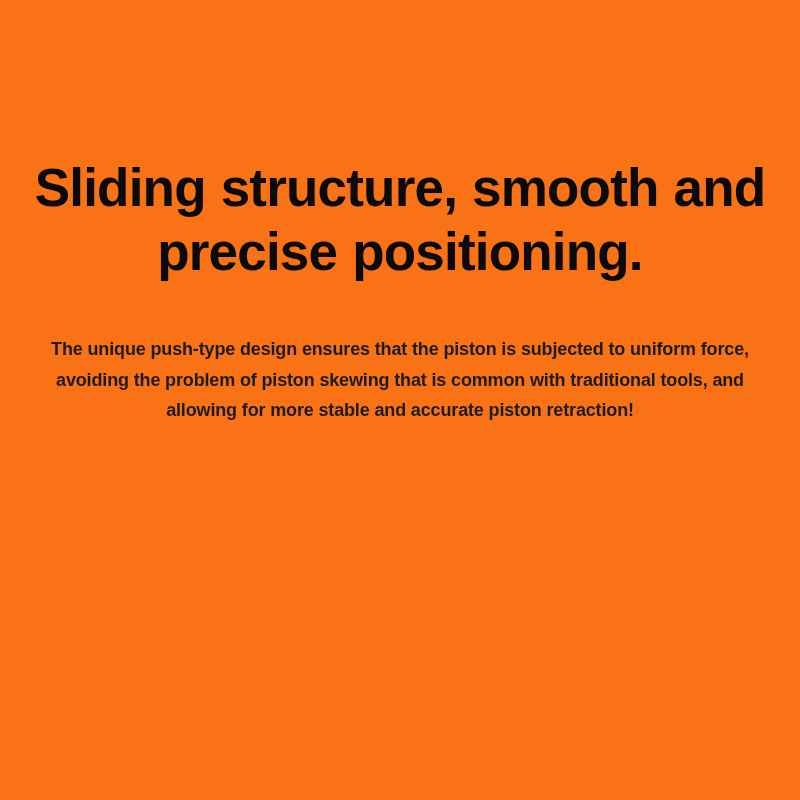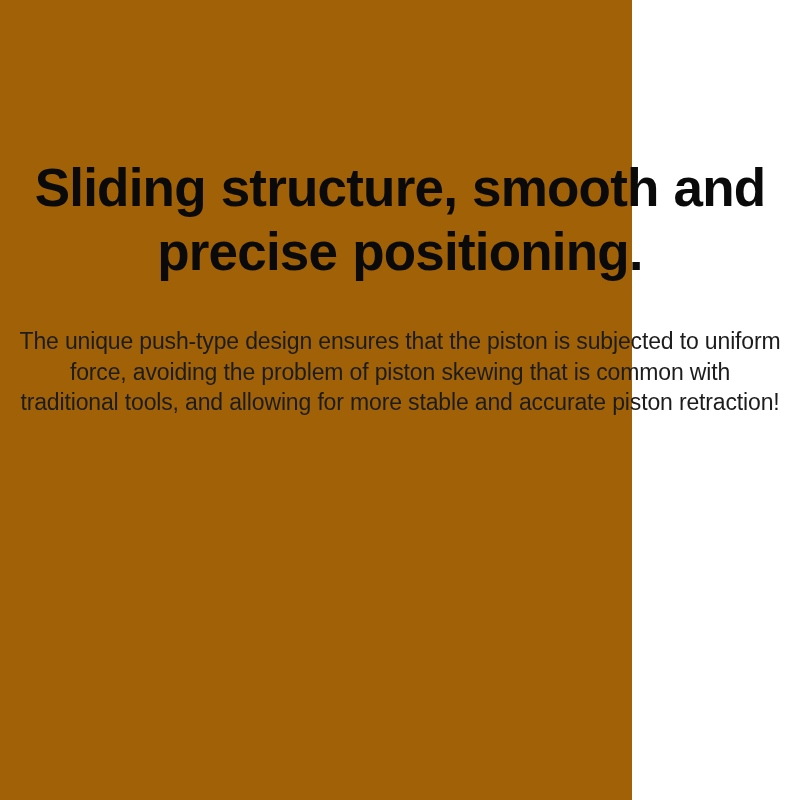--- a/index.html
+++ b/index.html
@@ -8,23 +8,23 @@
   }
   body {
     width: 800px;
     height: 800px;
     background: #ffffff;
     font-family: "Liberation Sans", sans-serif;
     overflow: hidden;
   }
   .page {
     position: relative;
-    width: 632px;
+    width: 800px;
     height: 800px;
-    background: #a16207;
+    background: #f97316;
   }
 
   
   .headline-block {
     position: absolute;
     left: 0;
     top: 156px;
     width: 800px;
     box-sizing: border-box;
     padding: 0 18px;
@@ -45,24 +45,24 @@
   .body-block {
     position: absolute;
     left: 0;
     top: 326px;
     width: 800px;
     box-sizing: border-box;
     padding: 0 18px;
     text-align: center;
   }
   .body-copy {
-    margin: 0;
+    margin: 8px;
     font-family: "Liberation Sans", sans-serif;
-    font-weight: 400;
-    font-size: 23px;
+    font-weight: 700;
+    font-size: 18px;
     line-height: 30.5px;
     letter-spacing: -0.15px;
     color: #1c1c1c;
   }
 
   
   .banner {
     position: absolute;
     left: 0;
     top: 543px;

